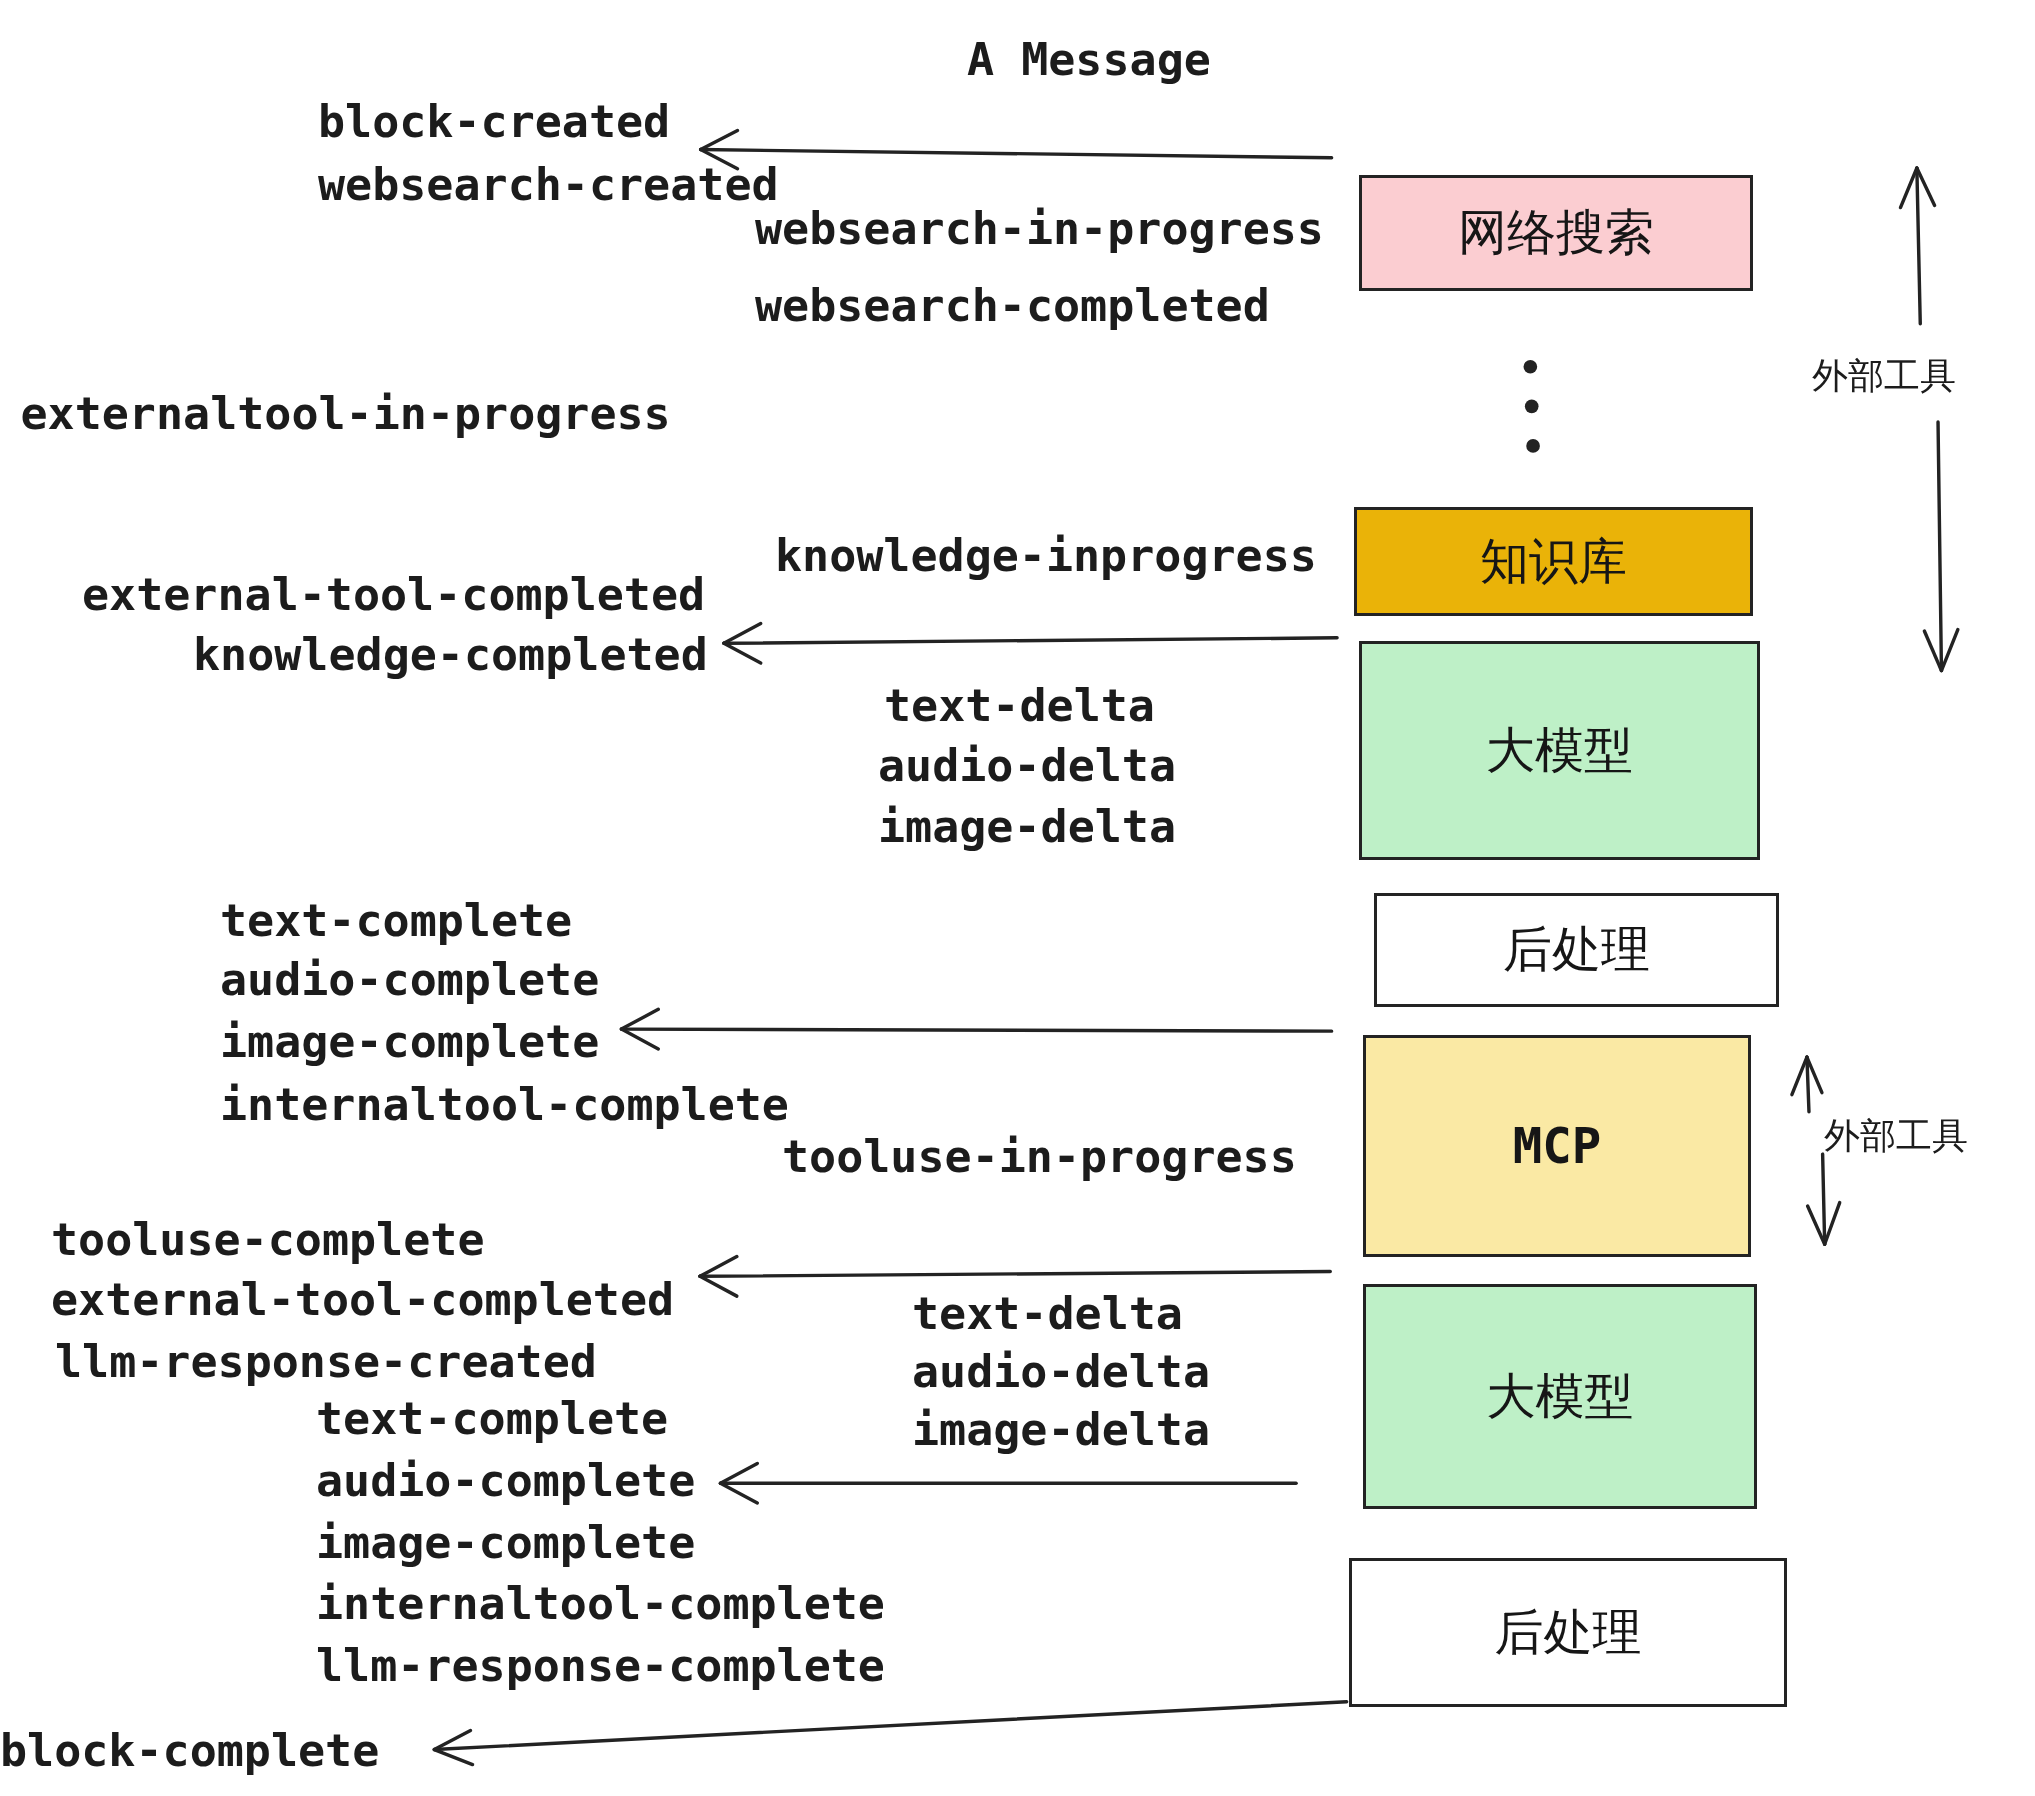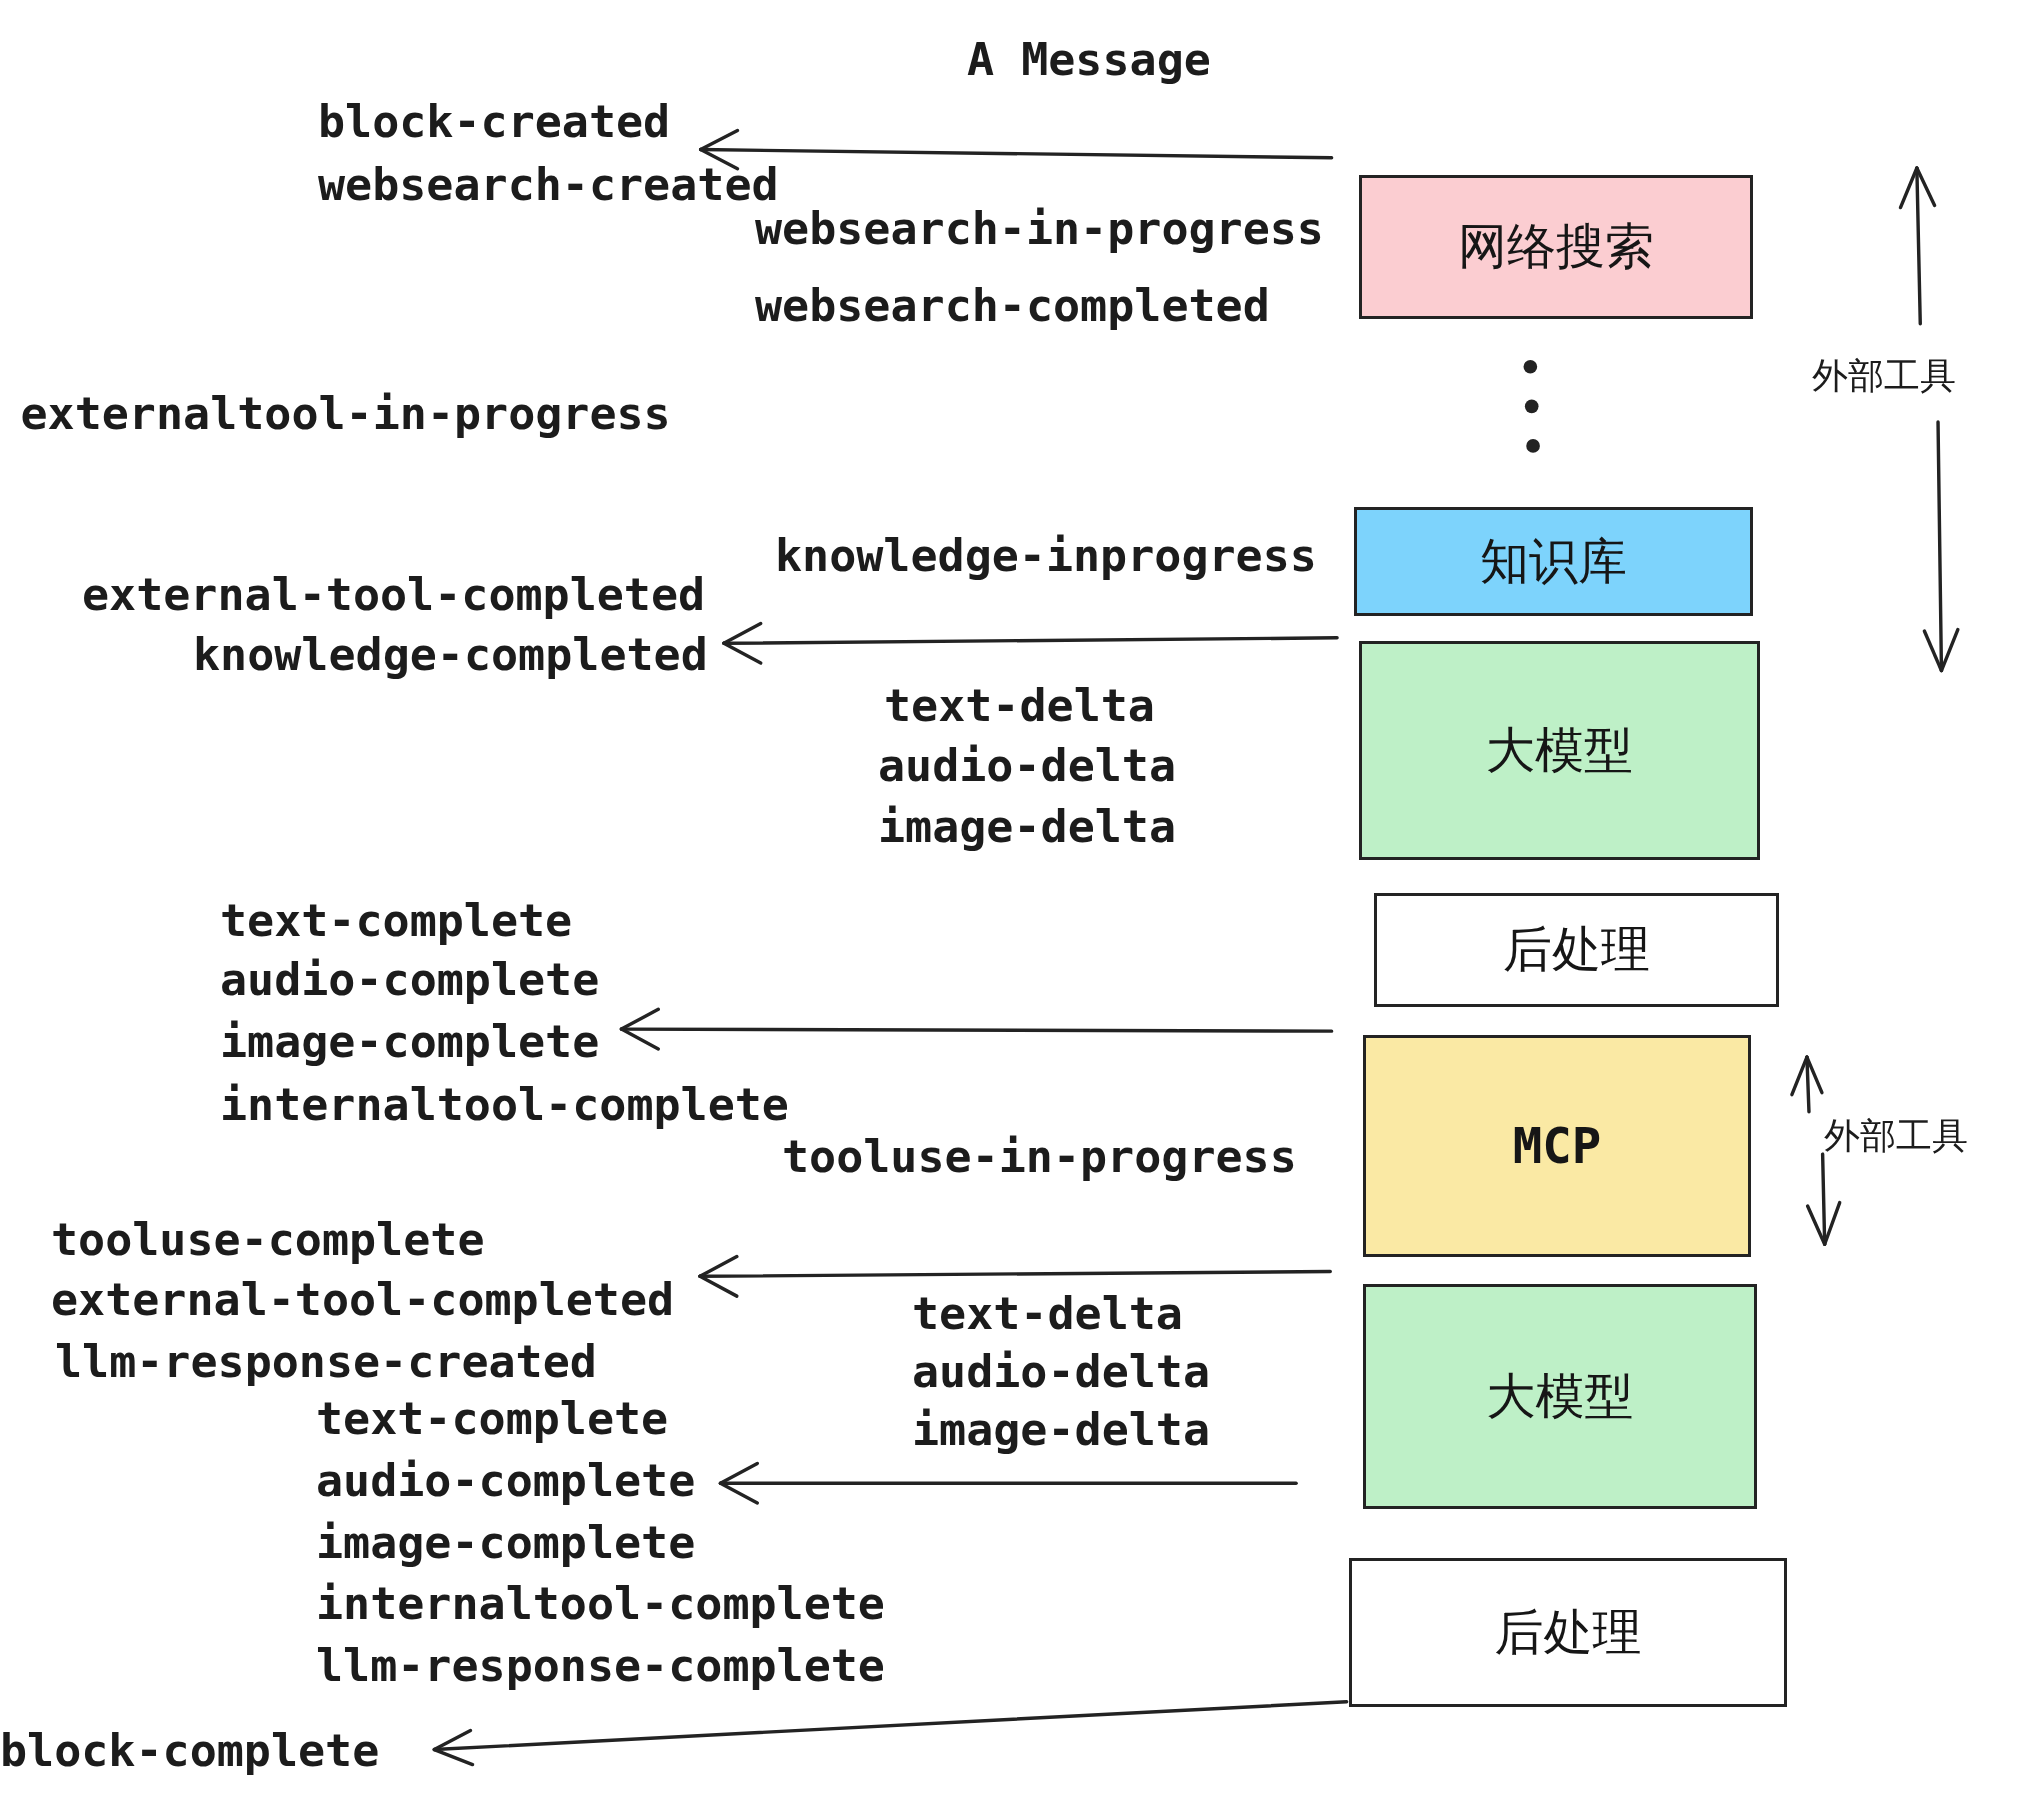--- a/index.html
+++ b/index.html
@@ -39,22 +39,22 @@
     border: 3.4px solid #232323;
     display: flex;
     align-items: center;
     justify-content: center;
     font-family: "DejaVu Sans", "Liberation Sans", sans-serif;
     font-size: 49px;
     font-weight: 500;
     color: #161616;
     white-space: nowrap;
   }
-  .box-websearch  { left: 1359px; top: 175px;  width: 394px; height: 144px; background: #fbcdd1; }
-  .box-knowledge  { left: 1354px; top: 507px;  width: 399px; height: 109px; background: #7dd3fc; }
+  .box-websearch  { left: 1359px; top: 175px;  width: 394px; height: 116px; background: #fbcdd1; }
+  .box-knowledge  { left: 1354px; top: 507px;  width: 399px; height: 109px; background: #eab308; }
   .box-llm1       { left: 1359px; top: 641px;  width: 401px; height: 219px; background: #bef0c7; }
   .box-post1      { left: 1374px; top: 893px; width: 405px; height: 114px; background: #ffffff; }
   .box-mcp        { left: 1363px; top: 1029px; width: 388px; height: 222px; background: #fae9a4;
                     font-family: "DejaVu Sans Mono", monospace; font-weight: bold; margin-top: 6px; }
   .box-llm2       { left: 1363px; top: 1284px; width: 394px; height: 225px; background: #bef0c7; }
   .box-post2      { left: 1349px; top: 1558px; width: 438px; height: 149px; background: #ffffff; }
   .side-note {
     position: absolute;
     font-family: "DejaVu Sans", "Liberation Sans", sans-serif;
     font-size: 36px;

